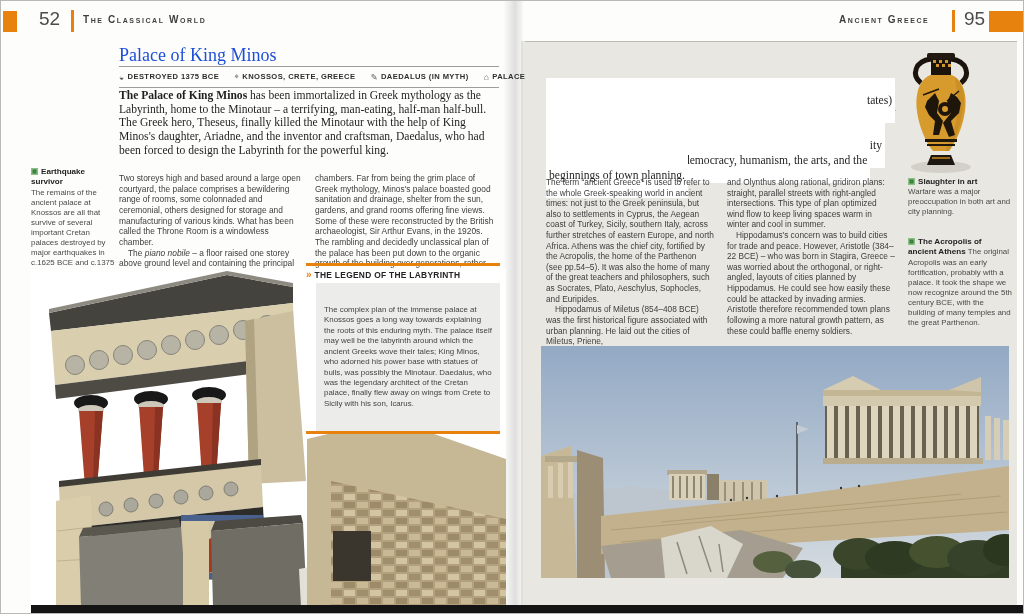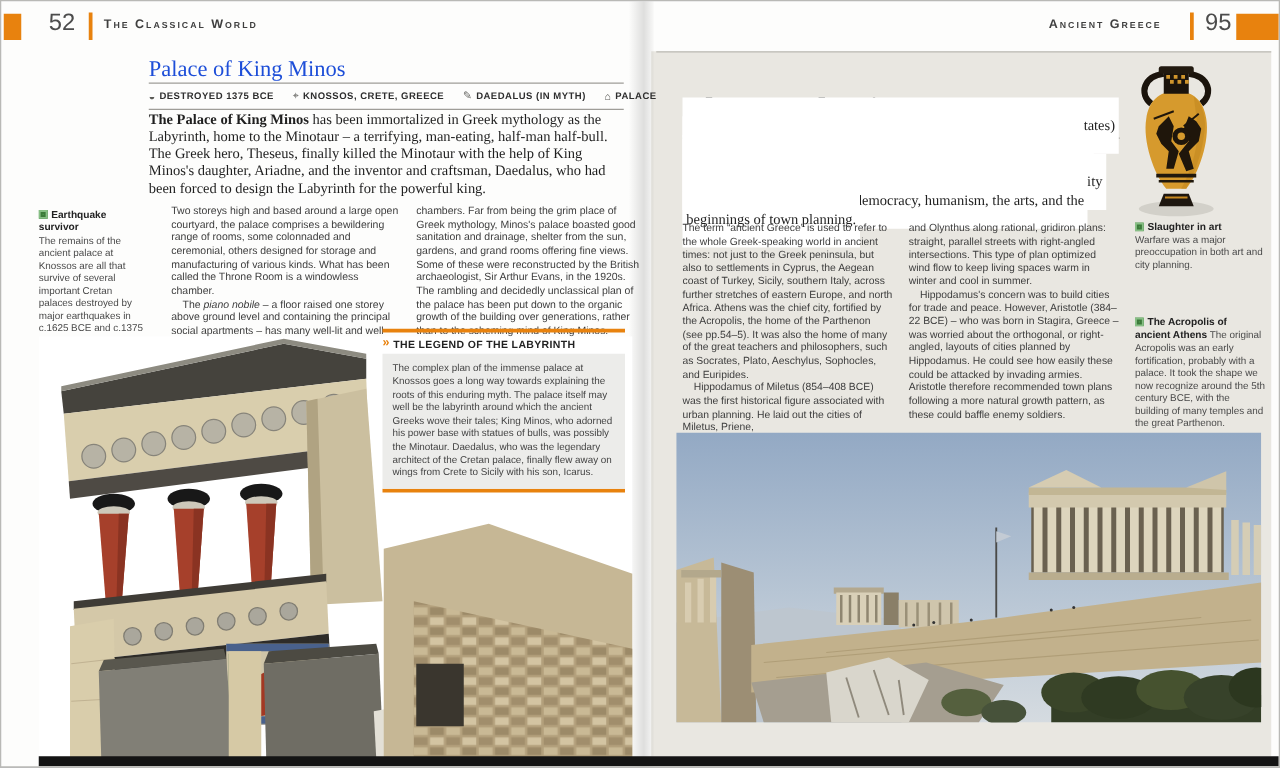--- a/index.html
+++ b/index.html
@@ -21,52 +21,52 @@
   .bottom-strip{position:absolute;left:30px;top:604px;width:992px;height:8px;background:#141414;}
   
   .lp-title{position:absolute;left:118px;top:44px;width:380px;font-family:"Liberation Serif","DejaVu Serif",serif;
     font-size:18px;color:#1d4ed8;border-bottom:1px solid #9f9d98;padding-bottom:0;}
   .lp-meta{position:absolute;left:118px;top:70px;width:380px;display:flex;gap:15px;align-items:center;
     border-bottom:1px solid #9f9d98;padding-bottom:5px;}
   .meta-item{display:flex;align-items:center;gap:3px;font-size:7.6px;font-weight:bold;letter-spacing:.4px;color:#2e2e2e;white-space:nowrap;}
   .meta-ic{font-size:8.5px;color:#5a5a56;font-weight:normal;}
   .lp-intro{position:absolute;left:118px;top:88px;width:382px;font-family:"Liberation Serif","DejaVu Serif",serif;
     font-size:11.6px;line-height:1.18;color:#1f1f1f;}
-  .lp-cols{position:absolute;left:118px;top:162px;width:380px;display:flex;gap:12px;margin-left:18px;}
+  .lp-cols{position:absolute;left:118px;top:172px;width:380px;display:flex;gap:12px;}
   .lp-col{width:184px;font-size:8.4px;line-height:1.27;color:#3d3d3d;}
   .lp-col p{margin:0;}
   .indent{text-indent:9px;}
   .it{font-style:italic;}
   
   .note{position:absolute;font-size:7.9px;line-height:1.27;color:#4a4a4a;}
   .note-left{left:30px;top:166px;width:86px;}
   .note-h{font-weight:bold;color:#222;font-size:8.1px;}
   .green-ic{display:inline-block;width:7px;height:7px;background:#4f9a4c;box-shadow:inset 0 0 0 1.5px #87bf85, inset 0 0 0 3px #3c7a3a;
     margin-right:3px;vertical-align:-1px;}
   
   .legend{position:absolute;left:305px;top:262px;width:194px;border-top:3px solid #e8820e;border-bottom:3px solid #e8820e;}
   .legend-title{display:flex;align-items:center;gap:4px;padding:3px 1px 3px 0;font-size:8.4px;font-weight:bold;letter-spacing:.3px;color:#222;}
   .chev{color:#e8820e;font-weight:bold;font-size:10px;letter-spacing:-1px;}
-  .legend-body{background:#ececea;padding:7px 8px;font-size:7.9px;line-height:1.32;color:#444;}
+  .legend-body{background:#ececea;padding:22px 8px;font-size:7.9px;line-height:1.32;color:#444;margin-left:10px;}
   
   .photo{position:absolute;}
   #knossos{left:30px;top:268px;width:475px;height:338px;}
   #acropolis{left:540px;top:345px;width:468px;height:232px;}
   #vase{left:898px;top:50px;width:84px;height:124px;}
   
   .rp-title{position:absolute;left:545px;top:48px;width:350px;font-family:"Liberation Serif","DejaVu Serif",serif;
     font-weight:bold;font-size:27px;color:#1d1d1d;border-bottom:1px solid #b5b3ae;padding-bottom:6px;margin-top:24px;}
   .rp-intro{position:absolute;left:545px;top:92px;width:350px;font-family:"Liberation Serif","DejaVu Serif",serif;
     font-size:11.6px;line-height:1.3;color:#1f1f1f;}
   .hl{background:#ffffff;padding:16px 3px;-webkit-box-decoration-break:clone;box-decoration-break:clone;}
   .rp-cols{position:absolute;left:545px;top:176px;width:350px;display:flex;gap:13px;}
   .rp-col{width:168px;font-size:8.3px;line-height:1.28;color:#3d3d3d;}
   .rp-col p{margin:0;}
   .note-right1{left:907px;top:176px;width:104px;}
-  .note-right2{left:907px;top:252px;width:104px;}
+  .note-right2{left:907px;top:236px;width:104px;}
 </style>
 </head>
 <body>
 
 <div id="spread">
 
   <div class="right-bg"></div>
   <div class="gutter"></div>
   <div class="toprule-right"></div>
 

